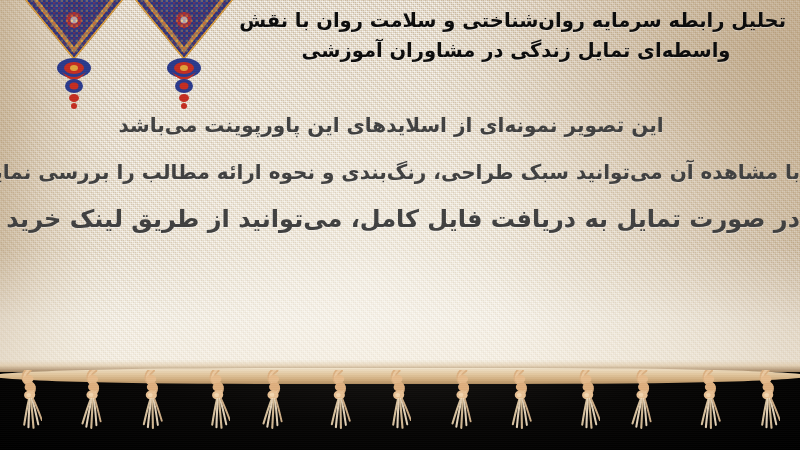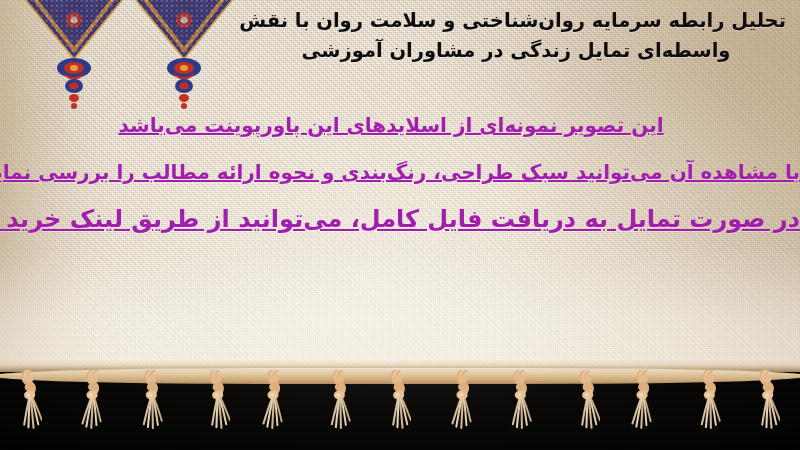--- a/index.html
+++ b/index.html
@@ -139,25 +139,24 @@
 
   .body-block {
     position: absolute;
     top: 108px;
     right: 0;
     left: 0;
     text-align: center;
   }
 
   .body-line {
-    color: #a21caf;
+    color: #404040;
     font-weight: 700;
     white-space: nowrap;
     text-shadow: 0 1px 0 rgba(255,255,255,0.30);
-    text-decoration: underline;
   }
 
   .body-line.l1 {
     font-size: 20px;
     line-height: 34px;
     padding-right: 18px;
   }
   .body-line.l2 {
     font-size: 20px;
     line-height: 34px;

